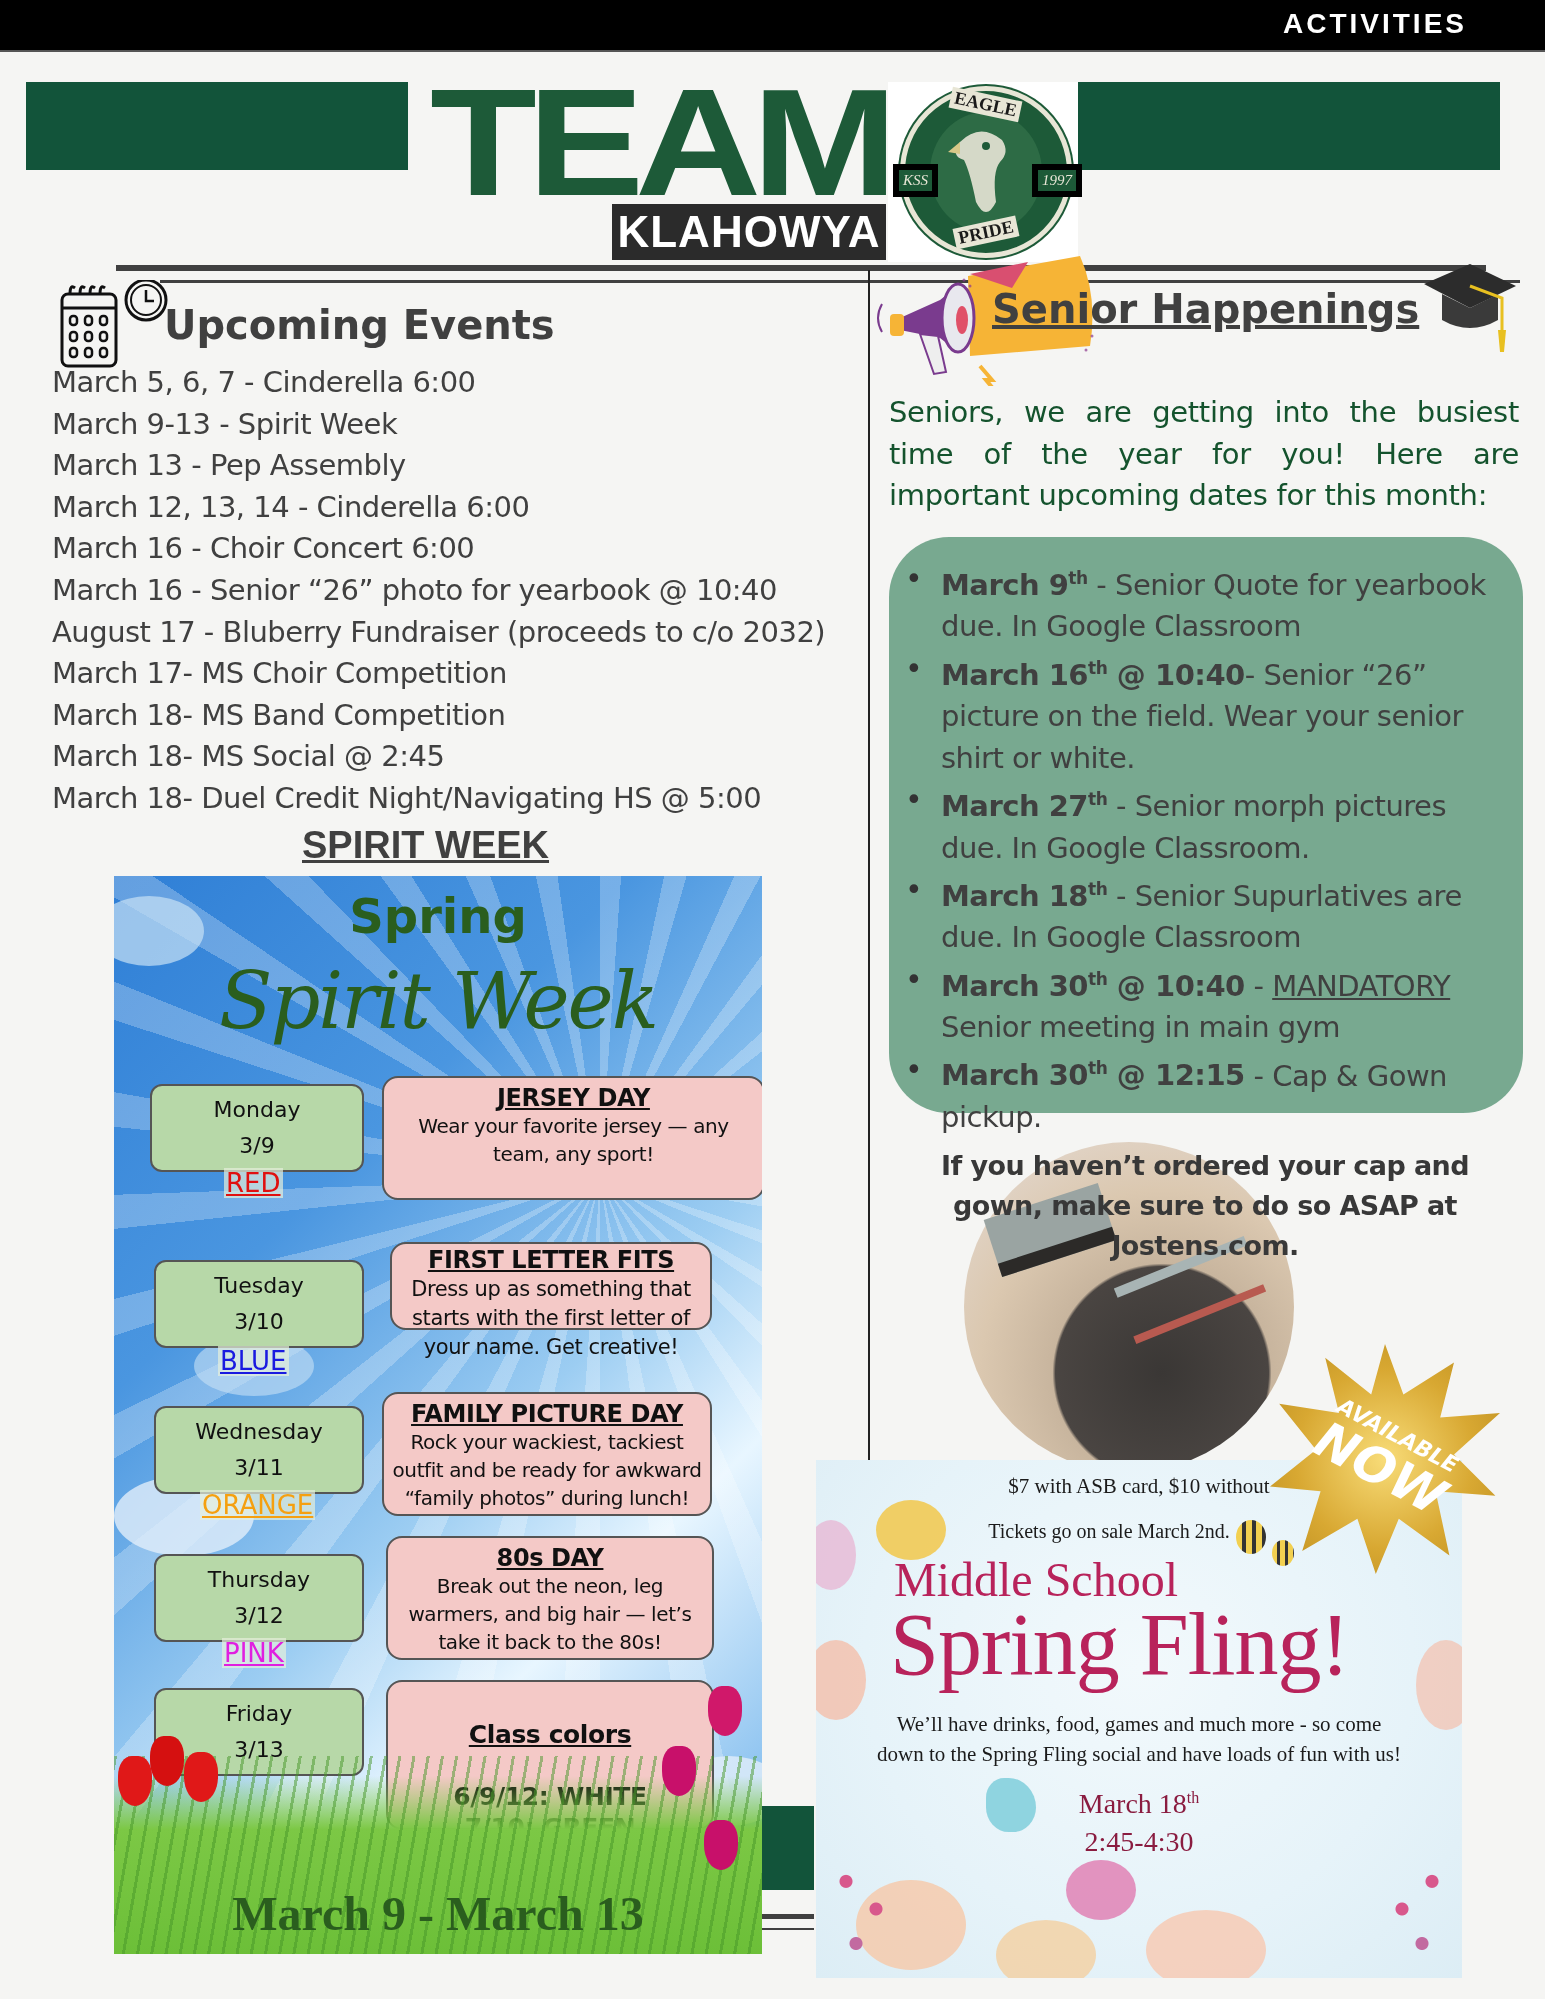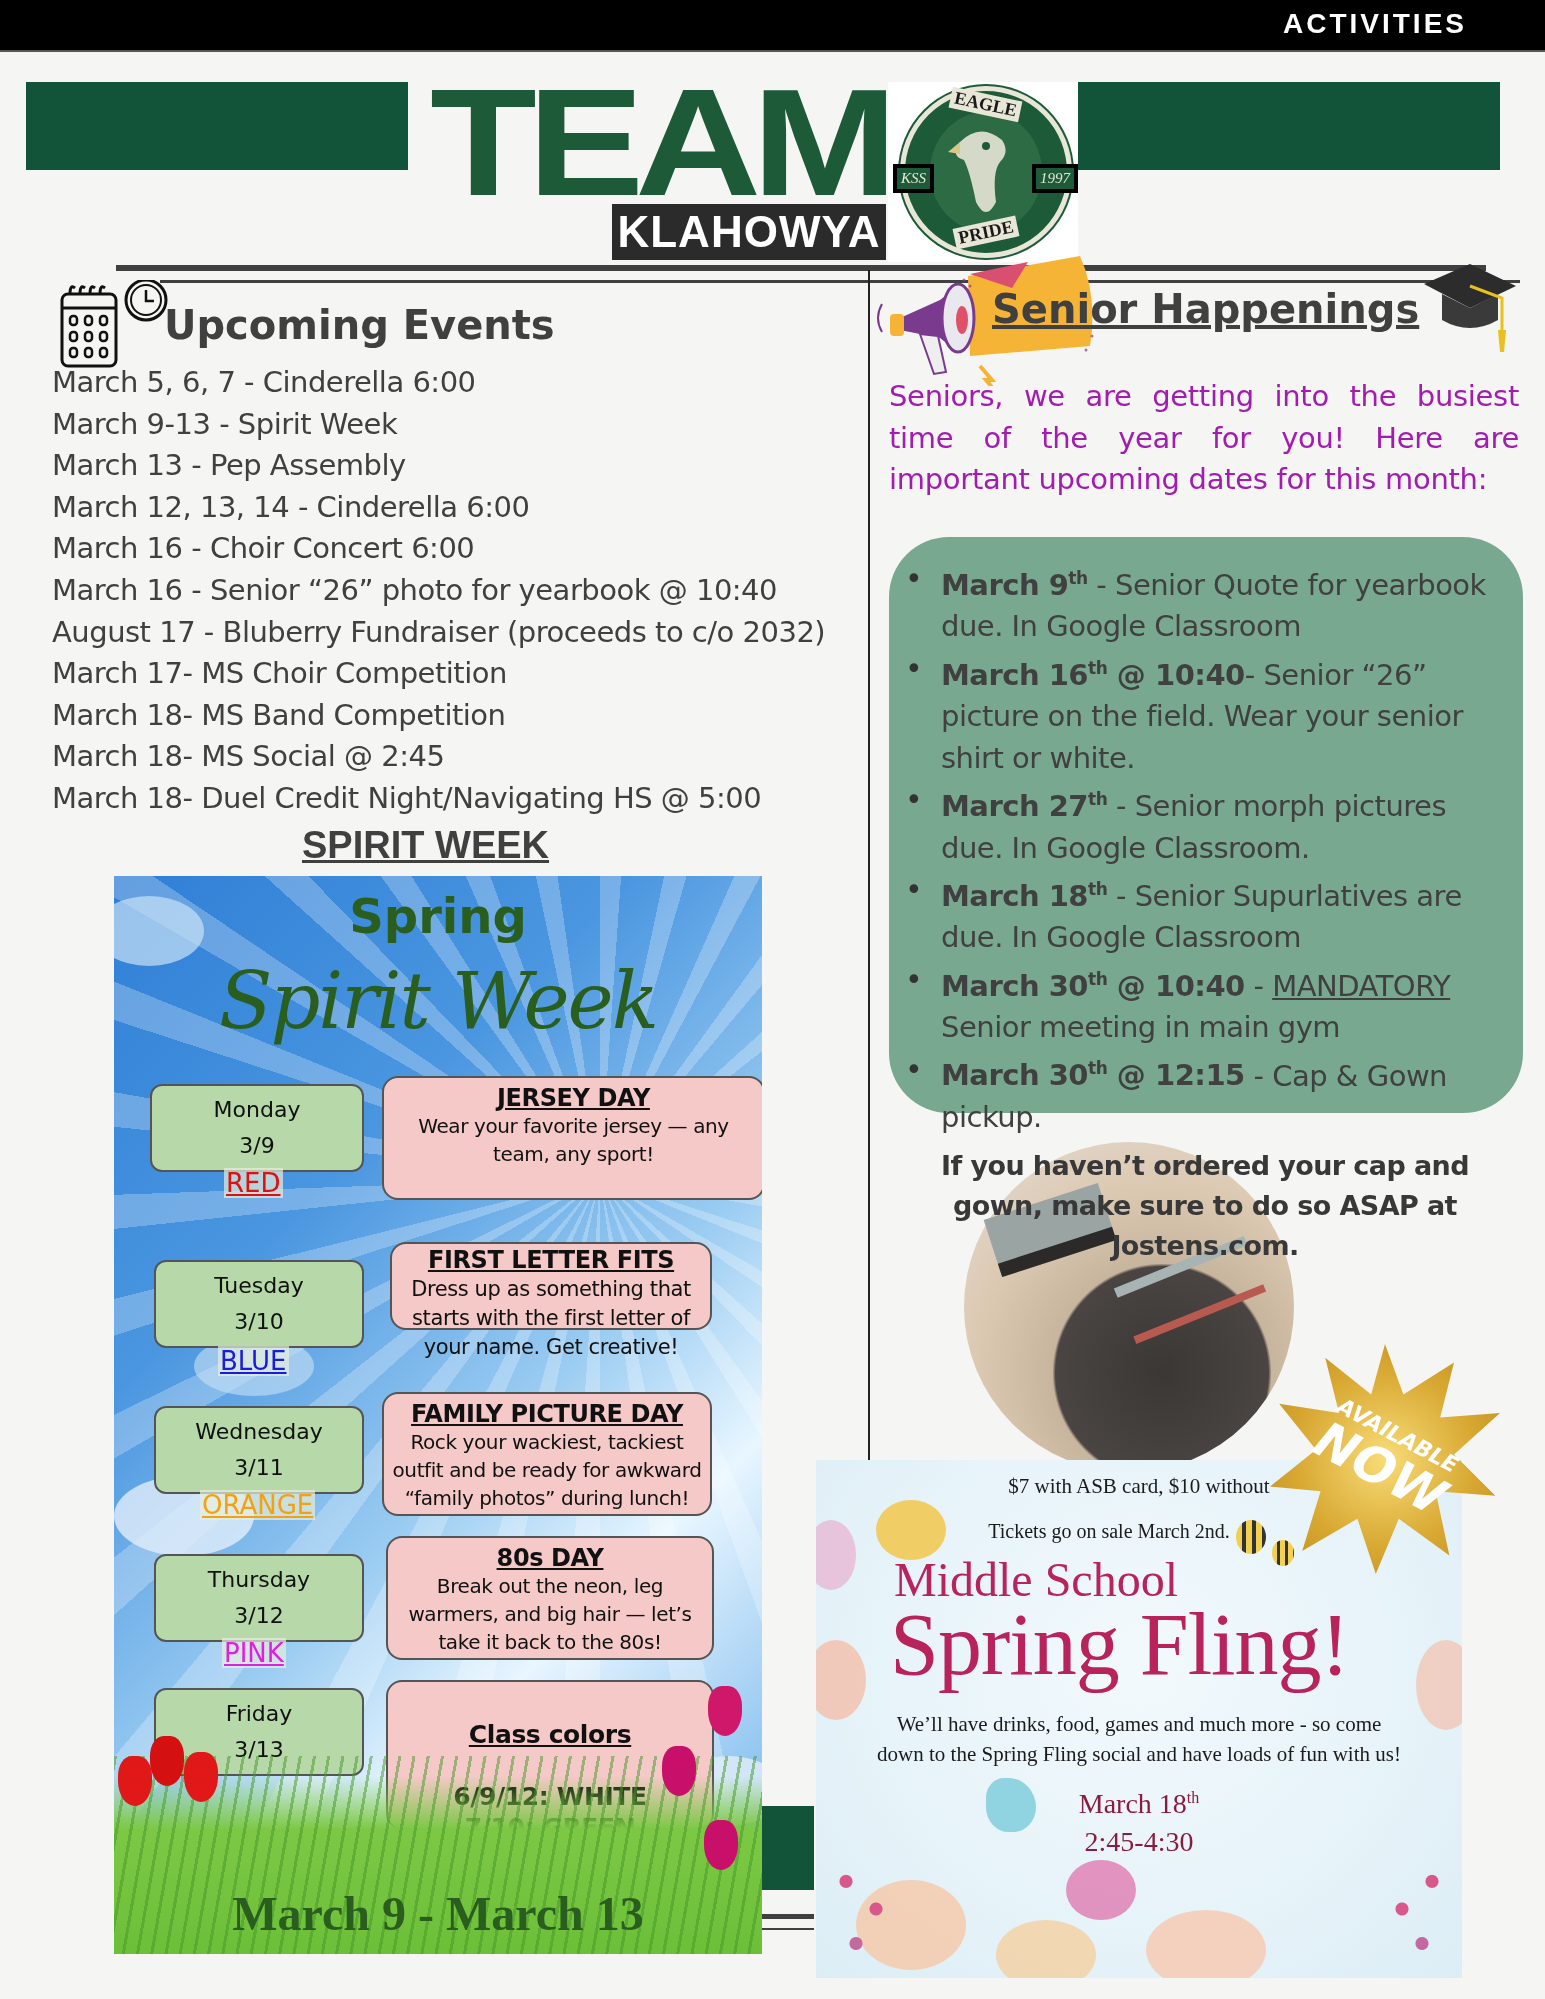--- a/index.html
+++ b/index.html
@@ -13,21 +13,21 @@
 
   .green-band { background:#12543a; height:88px; top:82px; }
   .team-word { left:430px; top:82px; width:450px; height:120px; color:#1d5a38; font-family:"Liberation Sans",sans-serif;
                font-weight:900; font-size:152px; line-height:120px; letter-spacing:-8px; transform:scaleX(1.15); transform-origin:left; }
   .klahowya { left:612px; top:204px; width:274px; height:56px; background:#2b2b2b; color:#fff; font-family:"Liberation Sans",sans-serif;
               font-weight:bold; font-size:44px; line-height:56px; text-align:center; letter-spacing:1px; }
   .logo-box { left:888px; top:82px; width:190px; height:180px; background:#fff; }
   .logo-oval { left:900px; top:86px; width:172px; height:172px; border-radius:50%; background:#1d5a38; border:5px solid #e8e6d6; box-shadow:0 0 0 2px #1d5a38; }
   .logo-inner { left:930px; top:112px; width:112px; height:120px; border-radius:50%; background:#2d6b45; }
   .logo-text { color:#1a1a1a; font-family:"Liberation Serif",serif; font-weight:bold; font-size:18px; background:#e8e6d6; padding:0 4px; }
-  .logo-tag { background:#1d5a38; color:#e8e6d6; font-family:"Liberation Serif",serif; font-style:italic; font-size:15px; padding:2px 4px; border:4px solid #000000; }
+  .logo-tag { background:#1d5a38; color:#e8e6d6; font-family:"Liberation Serif",serif; font-style:italic; font-size:15px; padding:2px 4px; border:6px solid #000000; }
 
   .hrule { background:#404040; }
 
   
   .cal-icon { left:60px; top:280px; width:58px; height:84px; }
   .section-title { font-family:"DejaVu Sans",sans-serif; font-weight:bold; font-size:40px; color:#404040; }
   .events { left:52px; top:362px; font-size:29px; line-height:41.6px; color:#404040; font-family:"DejaVu Sans",sans-serif; letter-spacing:-0.5px; }
   .spirit-head { left:302px; top:824px; font-size:38px; font-weight:bold; text-decoration:underline; font-family:"Liberation Sans",sans-serif; color:#404040; letter-spacing:0; }
 
   
@@ -49,21 +49,21 @@
   .f-dates { left:0; width:648px; top:1010px; text-align:center; font-family:Liberation Serif, serif; font-weight:bold; font-size:48px; color:#2a5e1e; }
   .tulip { width:34px; height:50px; border-radius:40% 40% 50% 50%; }
 
   .green-block { left:762px; top:1806px; width:52px; height:84px; background:#12543a; }
 
   
   .vline { left:868px; top:270px; width:2px; height:1190px; background:#222; }
   .megaphone { left:860px; top:256px; width:240px; height:130px; }
   .senior-title { left:992px; top:286px; font-size:40px; font-weight:bold; text-decoration:underline; color:#404040; font-family:"DejaVu Sans",sans-serif; }
   .gradcap { left:1420px; top:264px; width:98px; height:90px; }
-  .senior-intro { left:889px; top:376px; width:630px; font-size:29px; line-height:41.6px; text-align:justify; color:#a21caf; letter-spacing:-0.3px; }
+  .senior-intro { left:889px; top:392px; width:630px; font-size:29px; line-height:41.6px; text-align:justify; color:#14532d; letter-spacing:-0.3px; }
   .senior-box { left:889px; top:537px; width:634px; height:576px; background:#78a990; border-radius:60px; }
   .senior-list { left:905px; top:558px; width:610px; font-size:29px; line-height:41.6px; color:#404040; letter-spacing:-0.5px; list-style:none; }
   .senior-list li { position:relative; padding-left:36px; }
   .senior-list li::before { content:"•"; position:absolute; left:0; top:0; font-size:30px; color:#333; }
   .senior-list b sup { font-size:17px; }
   .u { text-decoration:underline; }
 
   .gown-photo { left:964px; top:1142px; width:330px; height:330px; border-radius:50%;
                 background: radial-gradient(circle at 60% 70%, #3a3735 0%, #4a4542 35%, #c8b59e 36%, #dbc8b0 60%, #e6ddd8 100%); }
   .gown-collar { left:1120px; top:1260px; width:140px; height:60px; border-top:10px solid #a8b4b4; border-bottom:8px solid #b85a50; transform:rotate(-22deg); }

